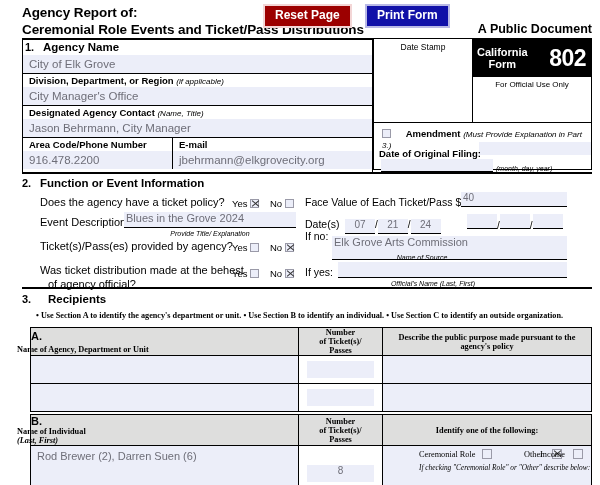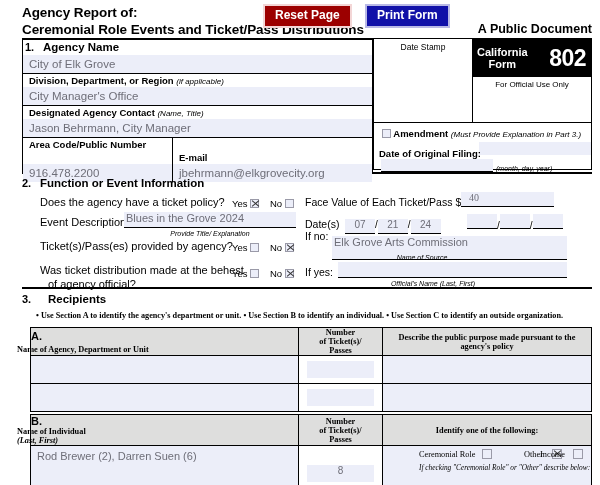--- a/index.html
+++ b/index.html
@@ -149,22 +149,22 @@
       <span>Division, Department, or Region</span>
       <span class="lbl-i">(if applicable)</span>
     </div>
     <div class="fld row-val">City Manager's Office</div>
     <div class="row-lbl">
       <span>Designated Agency Contact</span>
       <span class="lbl-i">(Name, Title)</span>
     </div>
     <div class="fld row-val">Jason Behrmann, City Manager</div>
     <div style="display:flex;border-top:1px solid #000;">
-      <div style="width:150px;border-right:1px solid #000;padding:1px 4px 1px 6px;" class="lbl-b">Area Code/Public Number</div>
-      <div style="flex:1;padding:14px 4px 1px 6px;" class="lbl-b">E-mail</div>
+      <div style="width:150px;border-right:1px solid #000;padding:1px 4px 1px 6px;" class="lbl-b">Area Code/Phone Number</div>
+      <div style="flex:1;padding:1px 4px 1px 6px;" class="lbl-b">E-mail</div>
     </div>
     <div style="display:flex;">
       <div class="fld" style="width:150px;border-right:1px solid #000;padding-left:6px;">916.478.2200</div>
       <div class="fld" style="flex:1;padding-left:6px;">jbehrmann@elkgrovecity.org</div>
     </div>
   </div>
 
   <div class="s1right">
     <div class="box-top">
       <div class="datestamp">
@@ -177,21 +177,21 @@
             <div>Form</div>
           </div>
           <div class="fb-n">802</div>
         </div>
         <div class="formbox-use">For Official Use Only</div>
       </div>
     </div>
     <div class="box-bottom">
       <div class="amend-row">
         <span class="cbx"></span>
-        <span style="margin-left:0;">Amendment</span>
+        <span style="margin-left:12px;">Amendment</span>
         <span class="lbl-i">(Must Provide Explanation in Part 3.)</span>
       </div>
       <div class="filing-row">
         <span>Date of Original Filing:</span>
         <span class="fill-line" style="width:112px;height:13px;margin-left:2px;"></span>
         <div class="tiny-i" style="position:absolute;left:117px;top:17px;font-weight:normal;">(month, day, year)</div>
       </div>
       <div style="position:absolute;left:105px;top:19px;width:112px;height:13px;background:#eceef9;z-index:-1;"></div>
     </div>
   </div>
@@ -209,22 +209,22 @@
     <span class="cbx x"></span>
   </div>
   <div class="ynbox" style="left:270px;top:24px;">
     <span>No</span>
     <span class="cbx"></span>
   </div>
 
   <div class="rlbl" style="left:305px;top:22px;">
     <span>Face Value of Each Ticket/Pass $</span>
   </div>
-  <div style="position:absolute;left:461px;top:18px;width:93px;height:15px;background:#eceef9;border-bottom:1.2px solid #000;
-              font-size:10px;color:#6e6e78;padding-left:8px;font-family:Liberation Serif, serif;">40</div>
+  <div style="position:absolute;left:461px;top:18px;width:106px;height:15px;background:#eceef9;border-bottom:1.2px solid #000;
+              font-size:10px;color:#6e6e78;padding-left:2px;">40</div>
 
   <div class="q" style="left:40px;top:42px;">Event Description:</div>
   <div style="position:absolute;left:124px;top:38px;width:172px;height:16px;background:#eceef9;border-bottom:1.2px solid #000;
               font-size:11px;color:#6e6e78;padding-left:2px;">Blues in the Grove 2024</div>
   <div class="tiny-i" style="position:absolute;left:124px;top:56px;width:172px;text-align:center;">Provide Title/ Explanation</div>
 
   <div class="rlbl" style="left:305px;top:44px;">Date(s)</div>
   <div style="position:absolute;left:345px;top:40px;">
     <span style="display:inline-block;width:30px;height:15px;background:#eceef9;border-bottom:1.2px solid #000;font-size:10px;color:#6e6e78;text-align:center;">07</span><span style="font-size:10px;">/</span><span style="display:inline-block;width:30px;height:15px;background:#eceef9;border-bottom:1.2px solid #000;font-size:10px;color:#6e6e78;text-align:center;">21</span><span style="font-size:10px;">/</span><span style="display:inline-block;width:30px;height:15px;background:#eceef9;border-bottom:1.2px solid #000;font-size:10px;color:#6e6e78;text-align:center;">24</span>
   </div>

